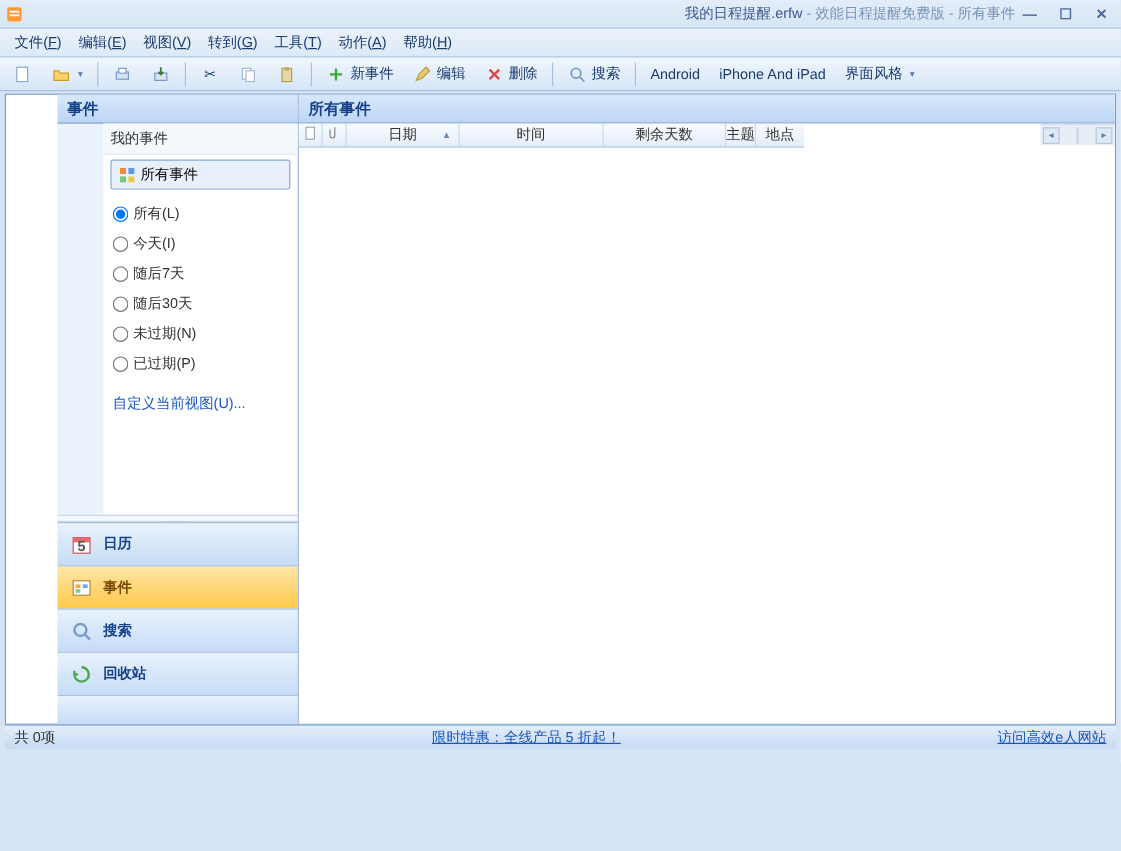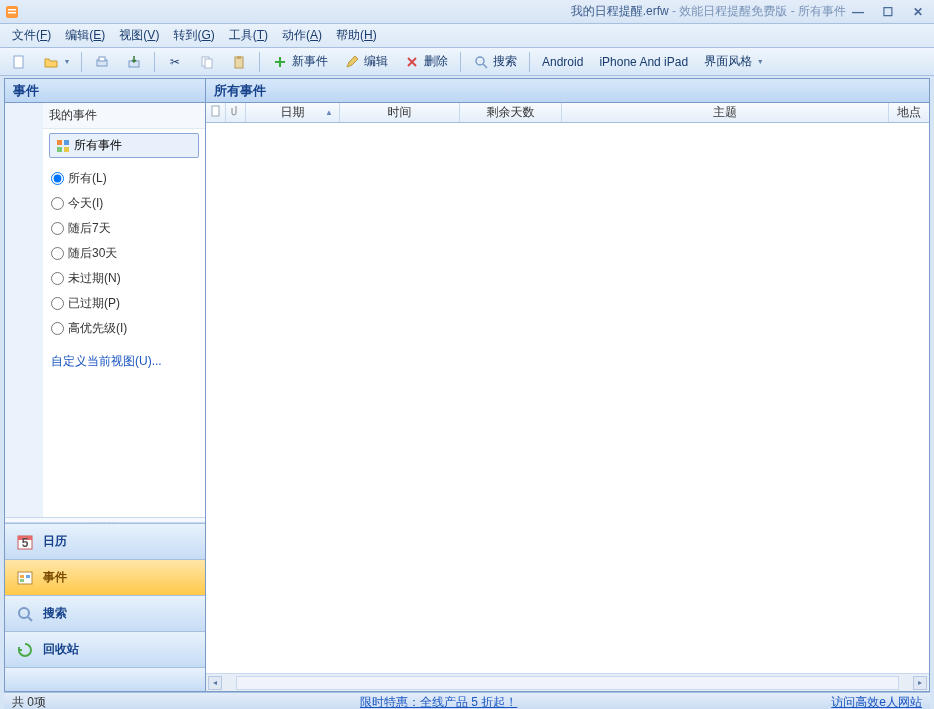--- a/index.html
+++ b/index.html
@@ -19,21 +19,21 @@
 .menu-item .accel { text-decoration: underline; }
 
 
 .toolbar { height: 28px; background: linear-gradient(#f0f6fc, #d6e6f7); display: flex; align-items: center; padding: 0 4px; border-bottom: 1px solid #a8c0e0; gap: 2px; }
 .tb-sep { width: 1px; height: 20px; background: #a8c0e0; margin: 0 3px; }
 .tb-btn { display: flex; align-items: center; gap: 4px; padding: 3px 6px; color: #1a3c6e; cursor: pointer; border: 1px solid transparent; border-radius: 2px; }
 .tb-icon { width: 16px; height: 16px; display: inline-flex; align-items: center; justify-content: center; }
 .tb-btn .drop { font-size: 8px; margin-left: 2px; color: #5a7aa8; }
 
 
-.main { display: flex; height: 614px; background: #fff; border: 1px solid #7a9ac8; margin: 2px 4px 0 4px; }
+.main { display: flex; height: 526px; background: #fff; border: 1px solid #7a9ac8; margin: 2px 4px 0 4px; padding-left: 43px; }
 
 
 .left-panel { width: 201px; display: flex; flex-direction: column; border-right: 1px solid #7a9ac8; background: #eaf2fb; }
 .panel-header { height: 24px; background: linear-gradient(#d8e8fb, #bcd6f4); border-bottom: 1px solid #7a9ac8; display: flex; align-items: center; padding: 0 8px; color: #15428b; font-weight: bold; font-size: 13px; }
 .left-body { flex: 1; background: #fff; overflow: auto; margin-left: 38px; }
 .my-events { padding: 4px 6px; color: #333; border-bottom: 1px solid #e0e8f2; background: #f5f9fd; }
 .tree-item { margin: 4px 6px; padding: 3px 6px; display: flex; align-items: center; gap: 4px; }
 .tree-item.selected { border: 1px solid #88a8d8; background: #e8f0fb; border-radius: 2px; }
 .tree-icon { width: 14px; height: 14px; display: inline-flex; }
 .filter-list { padding: 8px 8px; display: flex; flex-direction: column; gap: 8px; }
@@ -45,21 +45,21 @@
 
 .nav-btns { display: flex; flex-direction: column; }
 .nav-btn { height: 36px; display: flex; align-items: center; gap: 8px; padding: 0 10px; border-top: 1px solid #a8c0e0; background: linear-gradient(#e8f2fc, #c6dcf5); color: #15428b; font-weight: bold; font-size: 13px; cursor: pointer; }
 .nav-btn.active { background: linear-gradient(#ffe6a8, #ffc94a); color: #7a4a00; }
 .nav-btn .nav-icon { width: 20px; height: 20px; display: inline-flex; align-items: center; justify-content: center; }
 .nav-footer { height: 24px; border-top: 1px solid #a8c0e0; background: linear-gradient(#e8f2fc, #c6dcf5); }
 
 
 .right-panel { flex: 1; display: flex; flex-direction: column; background: #fff; }
 .right-header { height: 24px; background: linear-gradient(#d8e8fb, #bcd6f4); border-bottom: 1px solid #7a9ac8; display: flex; align-items: center; padding: 0 8px; color: #15428b; font-weight: bold; font-size: 13px; }
-.grid { flex: 1; display: flex; flex-direction: column; }
+.grid { flex: 1; display: flex; flex-direction: row; }
 .grid-head { height: 20px; display: flex; background: linear-gradient(#f8fbfe, #e4eefa); border-bottom: 1px solid #a8c0e0; }
 .grid-col { border-right: 1px solid #c8d8ee; display: flex; align-items: center; justify-content: center; color: #333; position: relative; }
 .grid-col.sorted::after { content: "▲"; font-size: 8px; color: #6a8ab8; position: absolute; right: 6px; }
 .grid-body { flex: 1; background: #fff; }
 .hscroll { height: 18px; background: #e8eef6; border-top: 1px solid #c8d8ee; display: flex; align-items: center; padding: 0 2px; }
 .hscroll .track { flex: 1; height: 14px; background: #f0f4fa; border: 1px solid #c8d8ee; margin: 0 14px; position: relative; }
 .hscroll .arrow { width: 14px; height: 14px; background: #e0e8f4; border: 1px solid #b8c8e0; display: flex; align-items: center; justify-content: center; color: #5a7aa8; font-size: 8px; }
 
 
 .statusbar { height: 20px; background: linear-gradient(#e4edf9, #c6daf2); display: flex; align-items: center; padding: 0 8px; border-top: 1px solid #a8c0e0; margin: 0 4px; }
@@ -233,24 +233,20 @@
             <input type="radio" name="f" style="">
             <span>随后30天</span>
           </label>
         <label class="filter-item">
             <input type="radio" name="f" style="">
             <span>未过期(N)</span>
           </label>
         <label class="filter-item">
             <input type="radio" name="f" style="">
             <span>已过期(P)</span>
-          </label>
-        <label class="filter-item">
-            <input type="radio" name="f" style="">
-            <span>高优先级(I)</span>
           </label>
       </div>
       <div class="custom-link">自定义当前视图(U)...</div>
     </div>
     <div class="grip">·····</div>
     <div class="nav-btns">
       <div class="nav-btn">
           <span class="nav-icon">
             <svg width="18" height="18">
               <rect x="2" y="3" width="14" height="13" fill="#fff" stroke="#c85a5a"></rect>

